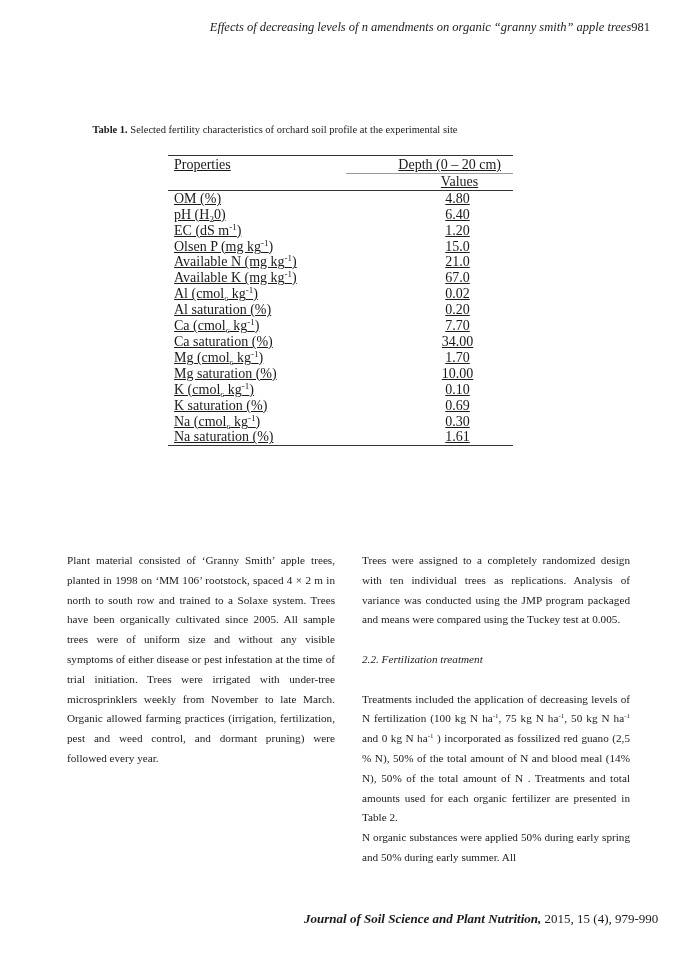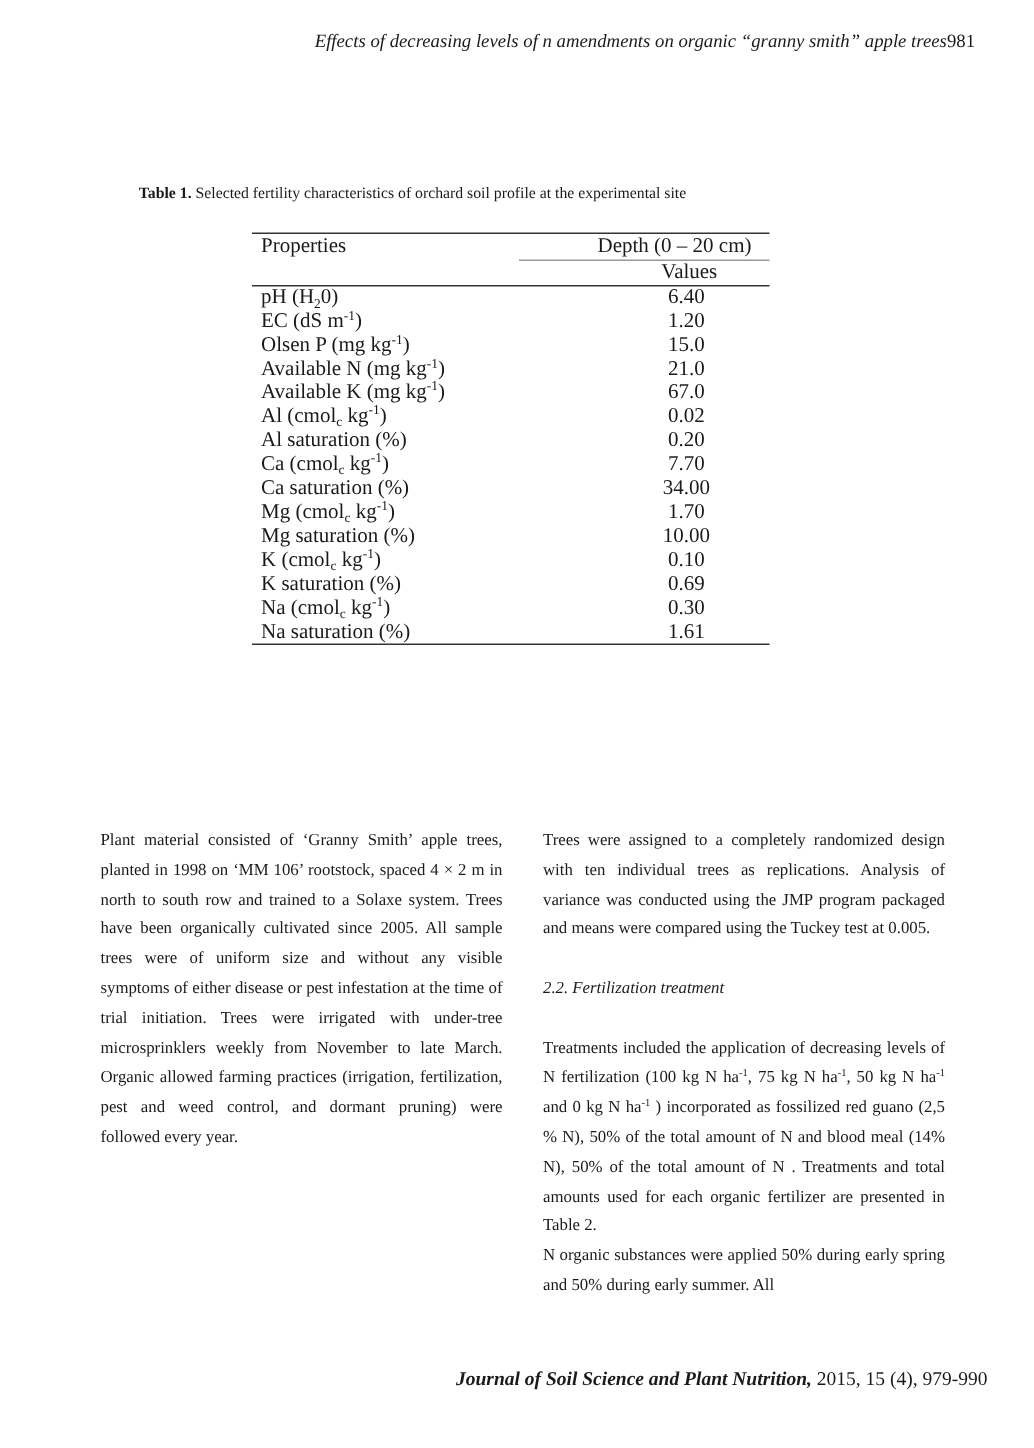--- a/index.html
+++ b/index.html
@@ -12,21 +12,21 @@
       font-size: 12.5px; font-style: italic; text-align: right; white-space: nowrap;
     }
     .running-head .pg { font-style: normal; }
     .caption {
       position: absolute; top: 124px; left: 0; width: 550px; text-align: center;
       font-size: 10.5px;
     }
     .caption b { font-weight: bold; }
     table.soil {
       position: absolute; top: 155px; left: 168px; width: 345px;
-      border-collapse: collapse; font-size: 14px; line-height: 15.9px;
+      border-collapse: collapse; font-size: 14px; line-height: 15.9px; text-decoration: underline;
     }
     table.soil th, table.soil td { padding: 0 0 0 6px; font-weight: normal; white-space: nowrap; }
     table.soil thead tr.r1 th { border-top: 1.2px solid #333; padding-top: 1px; }
     table.soil thead tr.r1 th.depth { border-bottom: 1px solid #999; text-align: right; padding-right: 12px; }
     table.soil thead tr.r2 th { border-bottom: 1.2px solid #333; }
     table.soil thead tr.r2 th.values { text-align: center; padding-left: 60px; }
     table.soil td.val { text-align: center; padding-left: 56px; }
     table.soil tbody tr:last-child td { border-bottom: 1.2px solid #333; }
     sup { font-size: 9px; vertical-align: 5px; line-height: 0; }
     sub { font-size: 9px; vertical-align: -3px; line-height: 0; }
@@ -62,20 +62,24 @@
     <tr class="r1">
       <th style="text-align:left">Properties</th>
       <th class="depth">Depth (0 – 20 cm)</th>
     </tr>
     <tr class="r2">
       <th></th>
       <th class="values">Values</th>
     </tr>
   </thead>
   <tbody>
+    <tr>
+      <td><span>OM (%)</span></td>
+      <td class="val">4.80</td>
+    </tr>
     <tr>
       <td><span>pH (H</span><sub>2</sub><span>0)</span></td>
       <td class="val">6.40</td>
     </tr>
     <tr>
       <td><span>EC (dS m</span><sup>-1</sup><span>)</span></td>
       <td class="val">1.20</td>
     </tr>
     <tr>
       <td><span>Olsen P (mg kg</span><sup>-1</sup><span>)</span></td>

